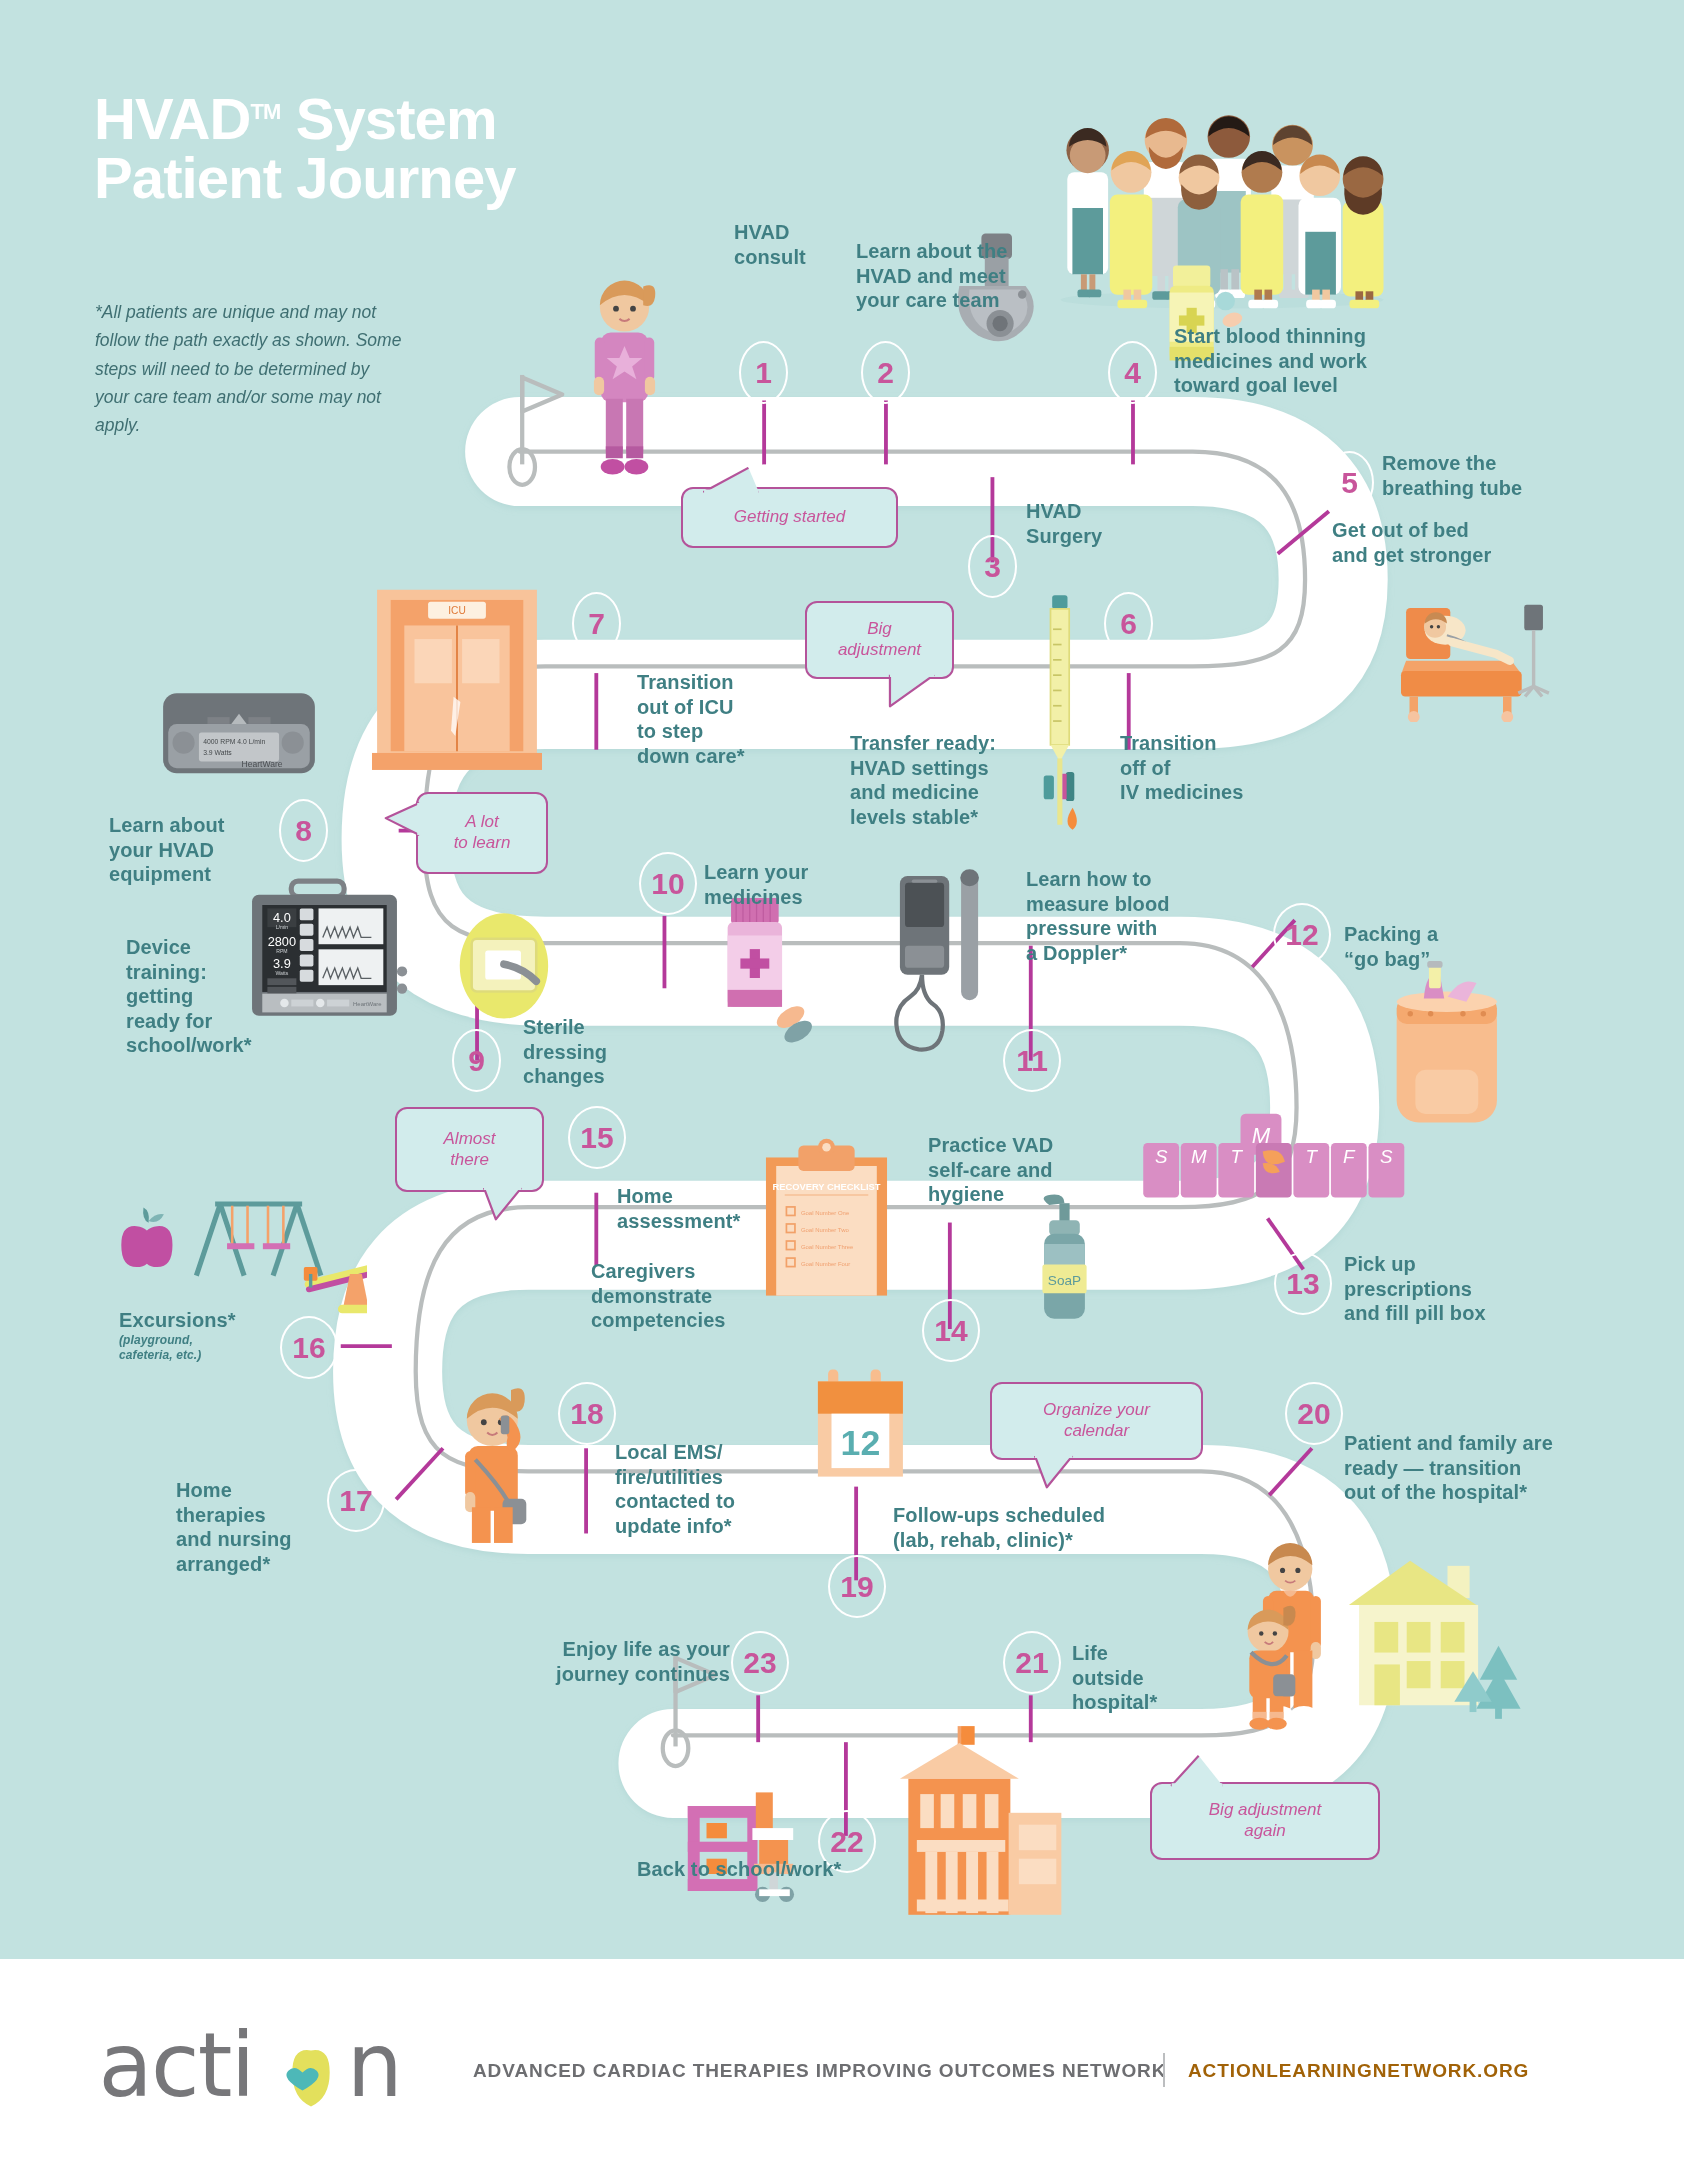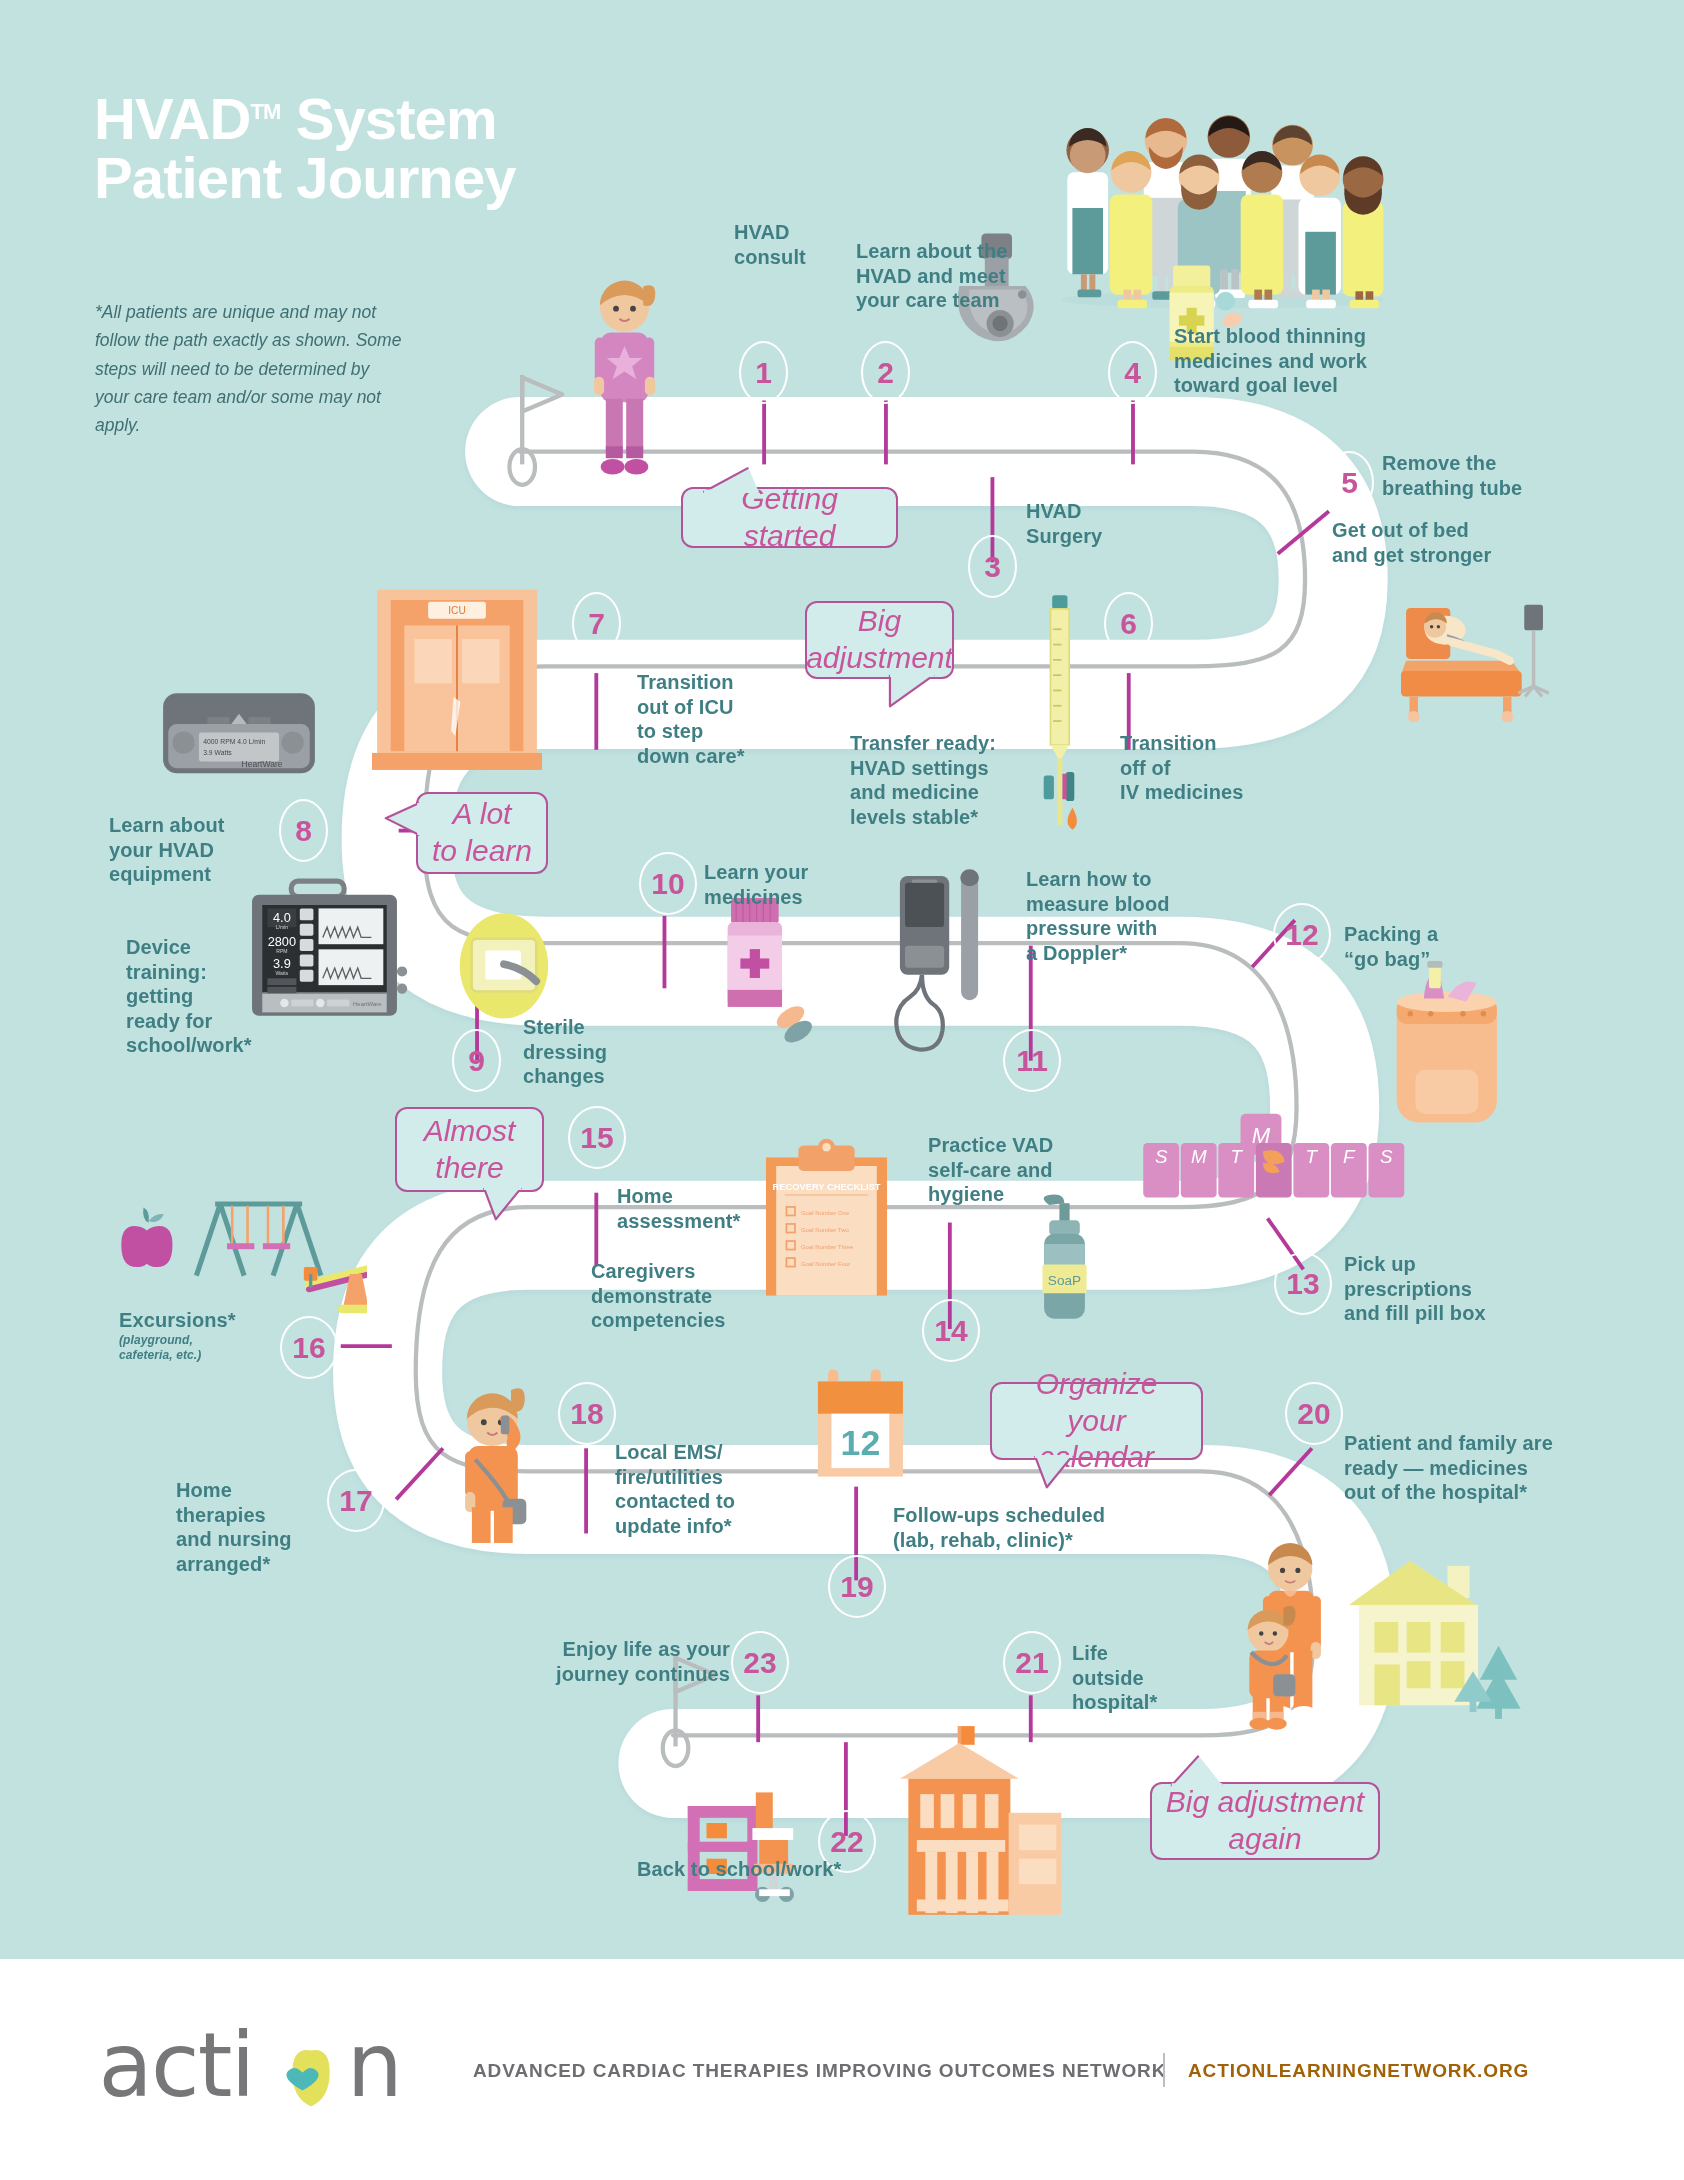--- a/index.html
+++ b/index.html
@@ -39,21 +39,21 @@
   
   .lbl{
     position:absolute;color:#3f7f83;font-size:20px;font-weight:bold;
     line-height:1.23;letter-spacing:0.1px;
   }
   .lbl.small{font-size:12px;}
 
   
   .callout{
     position:absolute;background:#d2ecec;border:2.2px solid #b4539a;
-    border-radius:12px;color:#c8559b;font-style:italic;font-size:30px;
+    border-radius:12px;color:#c8559b;font-style:italic;font-size:17px;
     line-height:1.22;text-align:center;display:flex;align-items:center;
     justify-content:center;box-sizing:border-box;padding:8.5px 13.6px;
   }
 
   
   #footer{
     position:absolute;left:0;top:1959px;width:1685px;height:221px;background:#ffffff;
   }
   #logoWrap{position:absolute;left:98px;top:49px;}
   #footerTag{
@@ -754,21 +754,21 @@
 therapies
 and nursing
 arranged*</div>
   <div class="lbl" style="left:615px;top:1440px;width:179px;white-space:pre-line;">Local EMS/
 fire/utilities
 contacted to
 update info*</div>
   <div class="lbl" style="left:893px;top:1503px;width:273px;white-space:pre-line;">Follow-ups scheduled
 (lab, rehab, clinic)*</div>
   <div class="lbl" style="left:1344px;top:1431px;width:273px;white-space:pre-line;">Patient and family are
-ready — medicines
+ready — transition
 out of the hospital*</div>
   <div class="lbl" style="left:1072px;top:1641px;width:128px;white-space:pre-line;">Life
 outside
 hospital*</div>
   <div class="lbl" style="left:637px;top:1857px;width:281px;">Back to school/work*</div>
   <div class="lbl" style="left:509px;top:1637px;width:221px;white-space:pre-line;text-align:right;">Enjoy life as your
 journey continues</div>
 
   <div class="callout" style="left:681px;top:487px;width:217px;height:61px;">
     <span>Getting started</span>

